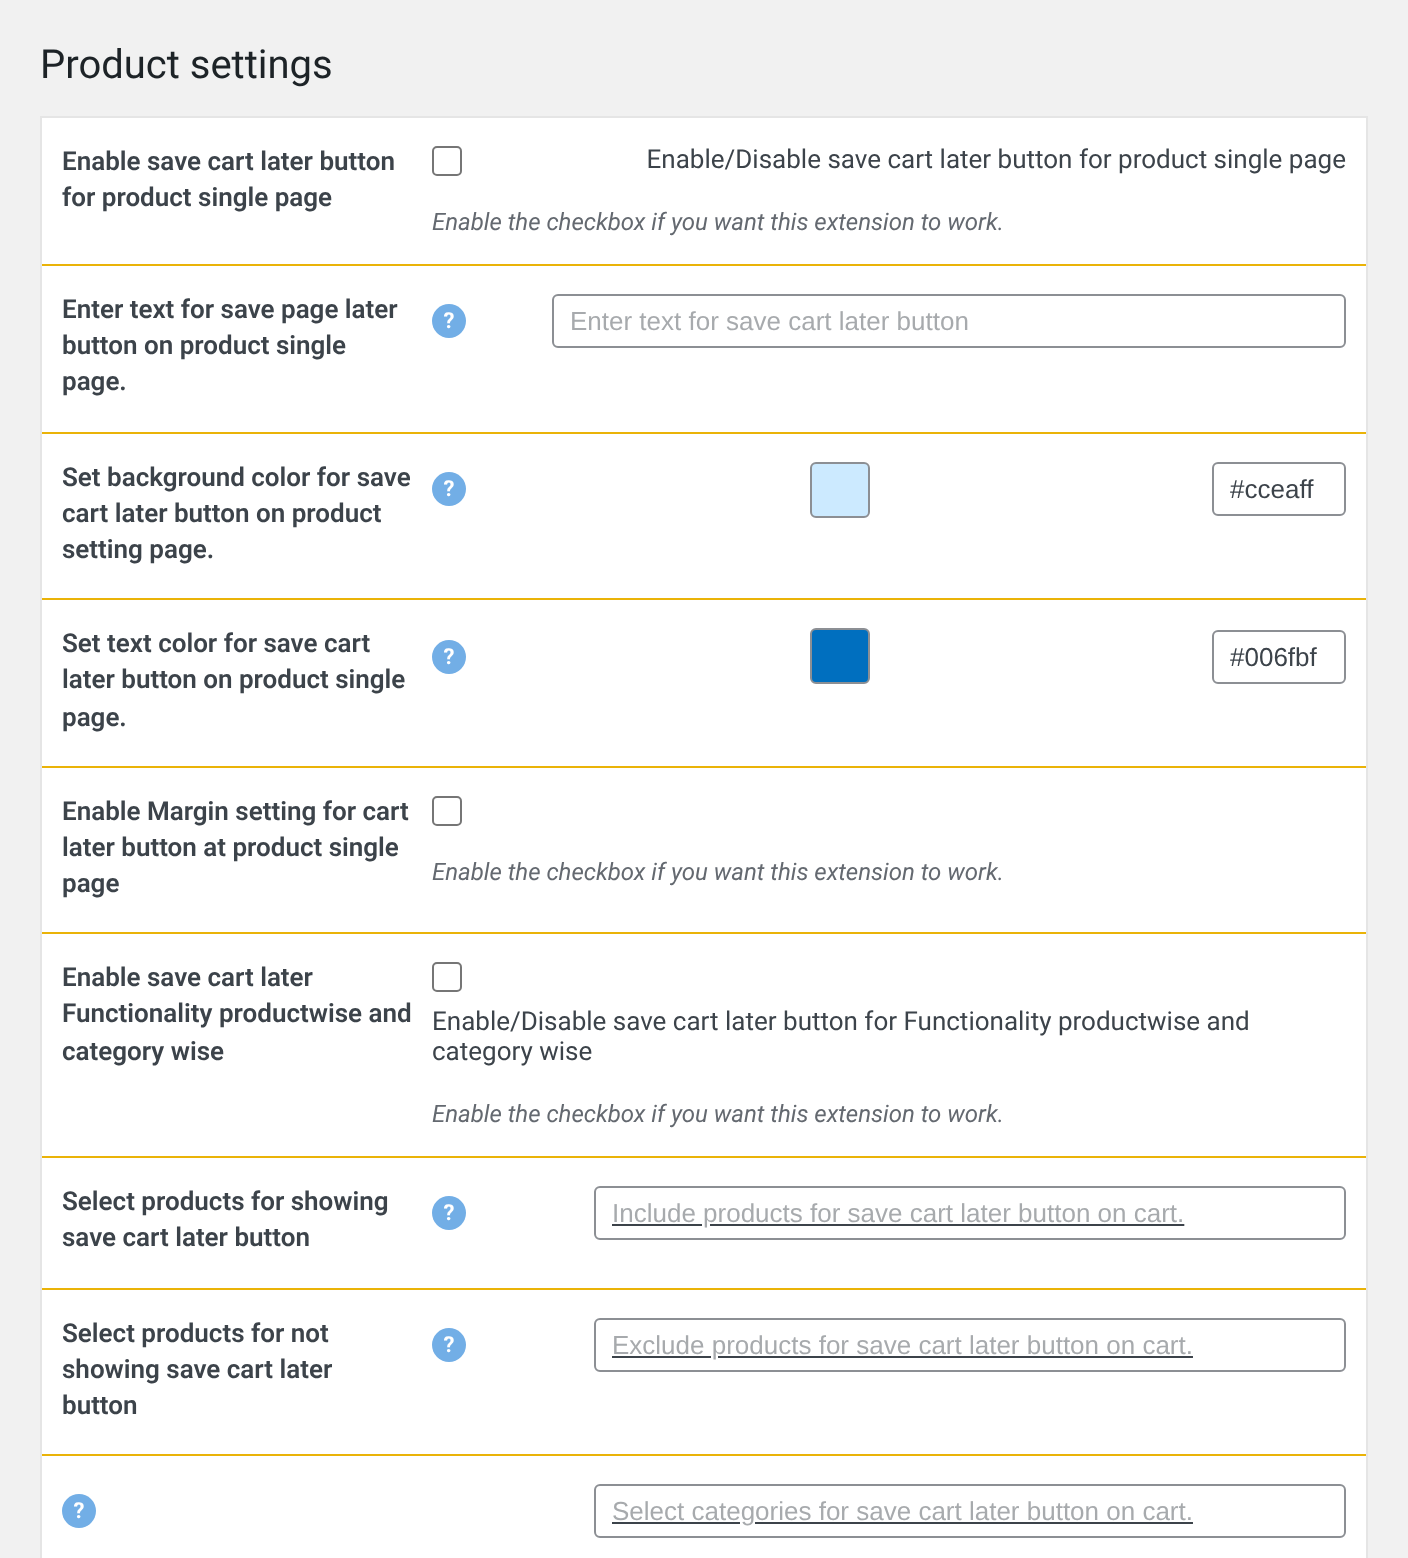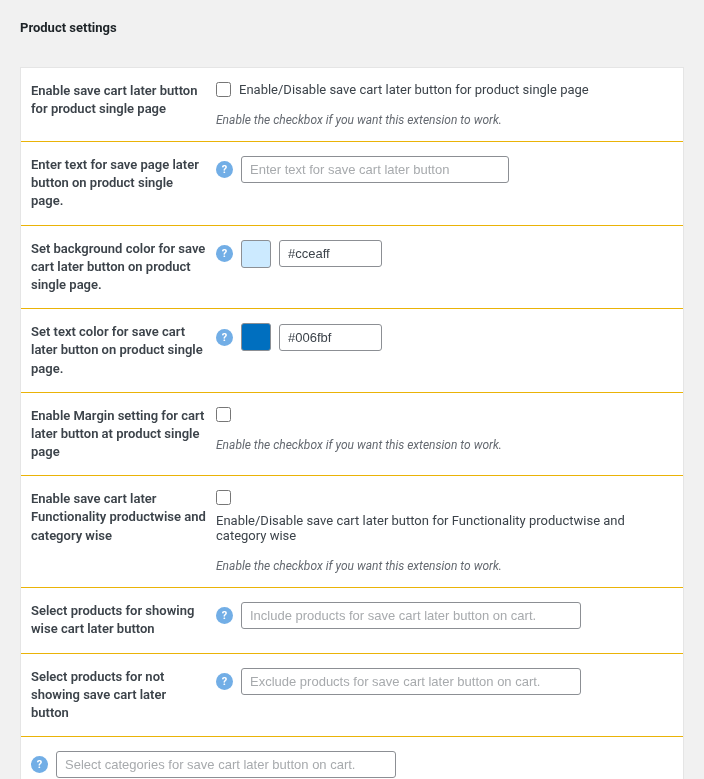--- a/index.html
+++ b/index.html
@@ -4,30 +4,31 @@
   <style>
     * { box-sizing: border-box; margin: 0; padding: 0; }
     body {
       background: #f1f1f1;
       font-family: -apple-system, BlinkMacSystemFont, "Segoe UI", Roboto, sans-serif;
       font-size: 13px;
       color: #3c434a;
       padding: 20px;
     }
     .page-title {
-      font-size: 13px;
-      font-weight: 700;
-      margin-bottom: 32px;
+      font-size: 20px;
+      font-weight: 400;
+      margin-bottom: 14px;
       color: #1d2327;
     }
     .control-row {
       display: flex;
       align-items: center;
       gap: 8px;
       flex-wrap: wrap;
+      justify-content: space-between;
     }
     .hint-text {
       font-size: 12px;
       color: #646970;
       margin-top: 16px;
       font-style: italic;
     }
     .checkbox-label {
       font-size: 13px;
       color: #3c434a;
@@ -44,27 +45,28 @@
       border-radius: 3px;
       padding: 5px 8px;
       font-size: 13px;
       color: #3c434a;
       background: #fff;
     }
     input[type="text"]::placeholder {
       color: #a7aaad;
     }
     .text-input-wide {
-      width: 268px;
+      width: 397px;
     }
     .text-input-medium {
-      width: 103px;
+      width: 67px;
     }
     .text-input-full {
-      width: 340px;
+      width: 376px;
+      text-decoration: underline;
     }
     .color-swatch {
       width: 30px;
       height: 28px;
       border: 1px solid #8c8f94;
       border-radius: 3px;
       cursor: pointer;
       flex-shrink: 0;
     }
     .help-icon {
@@ -129,21 +131,21 @@
     <div class="inner-label">Enter text for save page later button on product single page.</div>
     <div class="inner-control">
       <div class="control-row">
         <span class="help-icon">?</span>
         <input type="text" class="text-input-wide" placeholder="Enter text for save cart later button" style="">
       </div>
     </div>
   </div>
 
   <div class="inner-row">
-    <div class="inner-label">Set background color for save cart later button on product single page.</div>
+    <div class="inner-label">Set background color for save cart later button on product setting page.</div>
     <div class="inner-control">
       <div class="control-row">
         <span class="help-icon">?</span>
         <div class="color-swatch" style="background-color: #cceaff;"></div>
         <input type="text" class="text-input-medium" value="#cceaff" style="">
       </div>
     </div>
   </div>
 
   <div class="inner-row">
@@ -172,21 +174,21 @@
     <div class="inner-control">
       <div class="control-row">
         <input type="checkbox" style="">
         <span class="checkbox-label">Enable/Disable save cart later button for Functionality productwise and category wise</span>
       </div>
       <div class="hint-text">Enable the checkbox if you want this extension to work.</div>
     </div>
   </div>
 
   <div class="inner-row">
-    <div class="inner-label">Select products for showing wise cart later button</div>
+    <div class="inner-label">Select products for showing save cart later button</div>
     <div class="inner-control">
       <div class="control-row">
         <span class="help-icon">?</span>
         <input type="text" class="text-input-full" placeholder="Include products for save cart later button on cart." style="">
       </div>
     </div>
   </div>
 
   <div class="inner-row">
     <div class="inner-label">Select products for not showing save cart later button</div>

